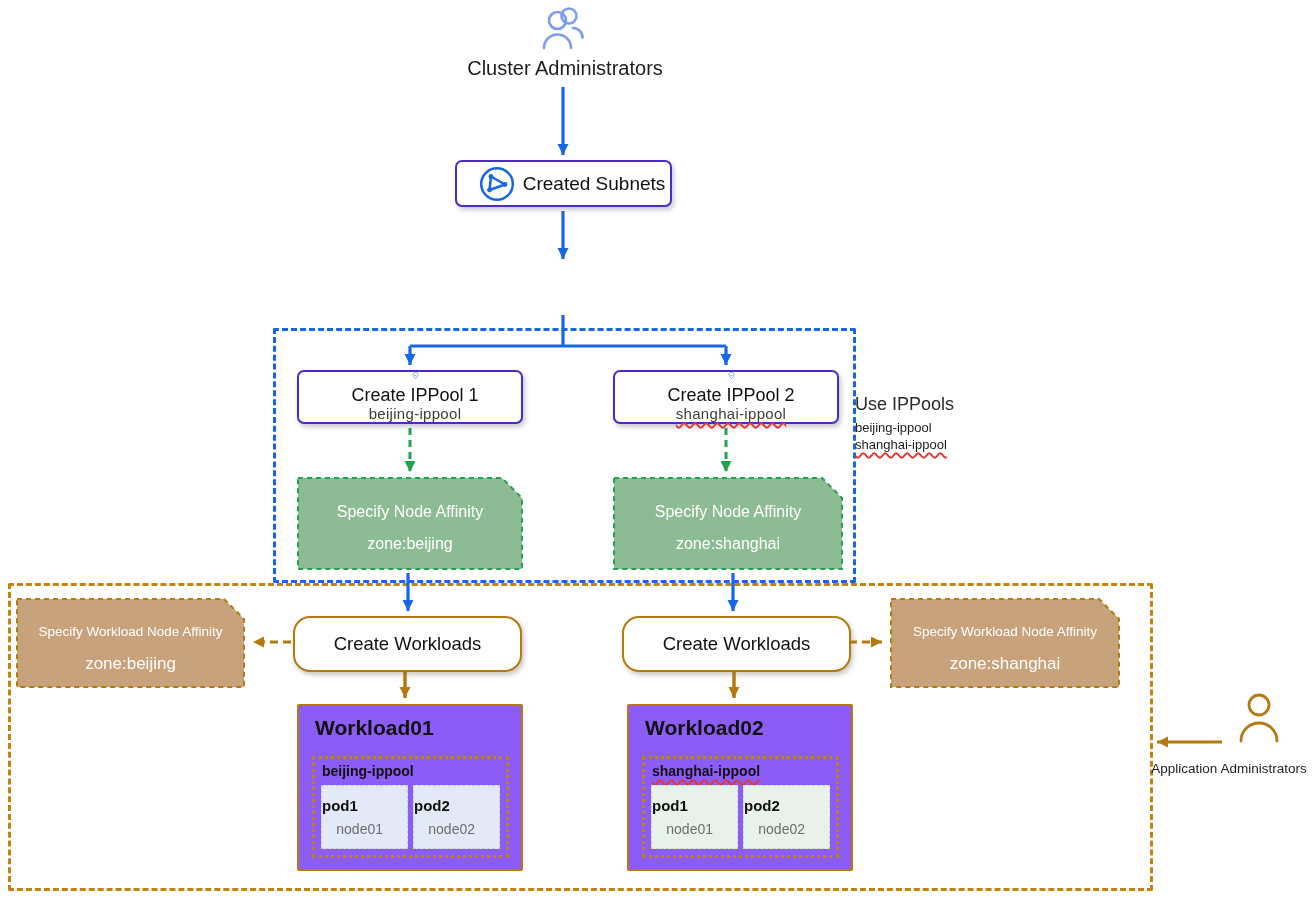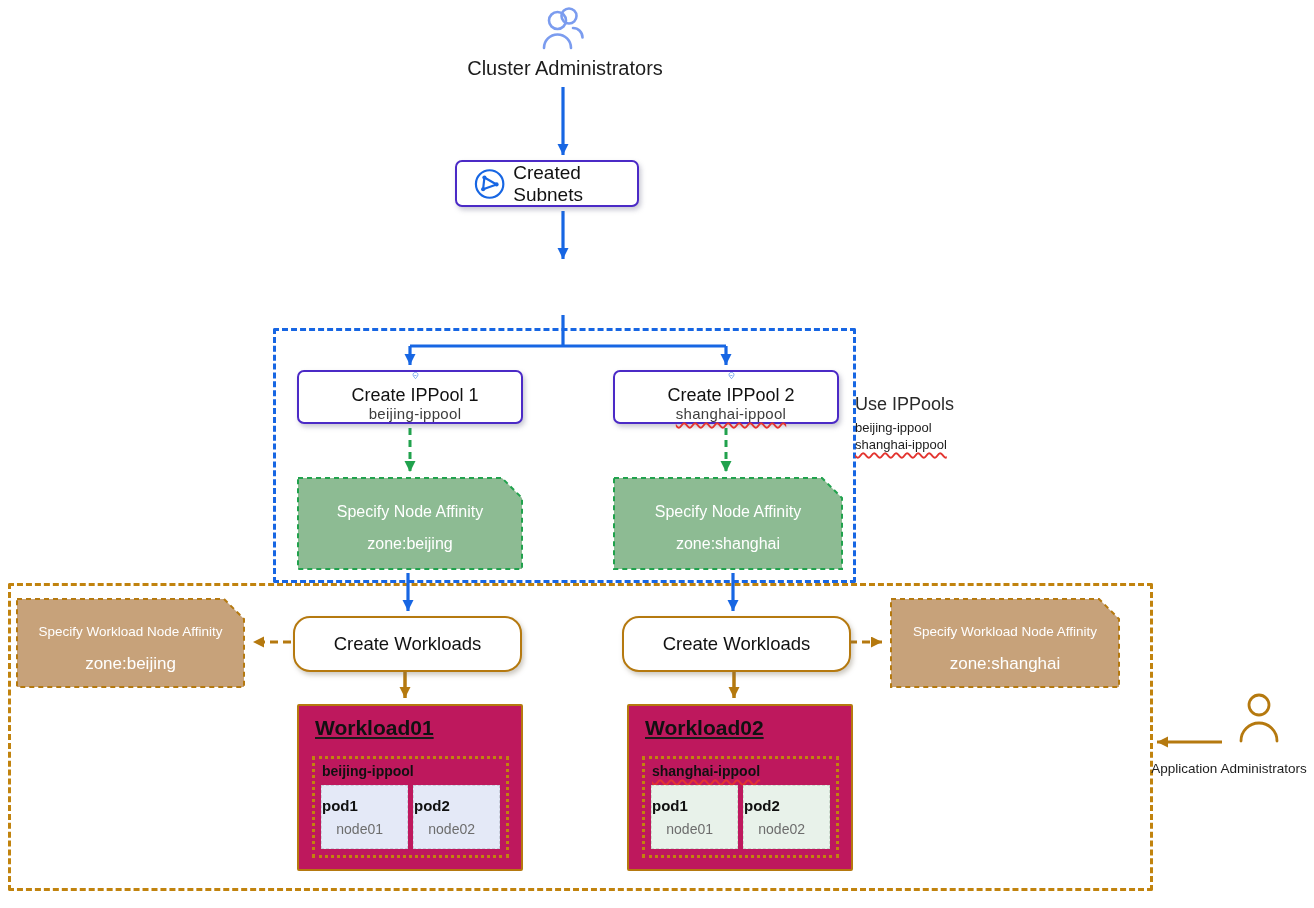--- a/index.html
+++ b/index.html
@@ -21,21 +21,21 @@
   }
 
   
   .step-box{
     background:#fff;border:2.5px solid #4b2ac6;border-radius:7px;
     box-shadow:2px 3px 5px rgba(110,110,140,.38);
     display:flex;align-items:center;z-index:3;
   }
   .step-label{font-size:19px;color:#111;}
 
-  .subnets-box{left:455px;top:160px;width:184px;height:47px;padding-left:17px;gap:8px;box-sizing:border-box;justify-content:center;}
+  .subnets-box{left:455px;top:160px;width:217px;height:47px;padding-left:17px;gap:8px;box-sizing:border-box;justify-content:center;}
   .addips-box{left:455px;top:264px;width:217px;height:49px;box-sizing:border-box;justify-content:center;}
   .addips-box .icon-wrap{position:absolute;left:12px;top:7px;}
 
   .ippool-box{left:297px;top:370px;width:226px;height:54px;box-sizing:border-box;padding-left:10px;gap:6px;flex-direction:column;}
   .ippool-box.right{left:613px;}
   .ippool-text{display:flex;flex-direction:column;align-items:center;line-height:1;}
   .ippool-title{font-size:18px;color:#111;line-height:20px;}
   .ippool-name{font-size:15px;color:#3d3d3d;line-height:17px;letter-spacing:.3px;}
 
   
@@ -55,21 +55,21 @@
   .cw-box{
     background:#fff;border:2.5px solid #b5790f;border-radius:17px;
     box-shadow:2px 3px 5px rgba(120,110,90,.38);
     display:flex;align-items:center;justify-content:center;z-index:3;
   }
   .cw-left{left:293px;top:616px;width:225px;height:52px;}
   .cw-right{left:622px;top:616px;width:225px;height:52px;}
   .cw-label{font-size:18.5px;color:#111;}
 
   .workload-box{
-    background:#be185d;border:2.5px solid #b5790f;border-radius:2px;z-index:3;box-sizing:border-box;text-decoration:underline;
+    background:#8b5cf6;border:2.5px solid #b5790f;border-radius:2px;z-index:3;box-sizing:border-box;
   }
   .wl-left{left:297px;top:704px;width:226px;height:167px;}
   .wl-right{left:627px;top:704px;width:226px;height:167px;}
   .wl-title{font-size:21px;font-weight:bold;color:#111;margin:10px 0 0 16px;}
   .pool-dotted{
     position:absolute;left:13px;top:50px;width:197px;height:102px;
     border:3px dotted #c1830e;box-sizing:border-box;
   }
   .pool-label{font-size:14px;font-weight:bold;color:#111;margin:4px 0 0 7px;display:inline-block;}
   .pods{display:flex;gap:5px;margin:5px 6px 0 6px;}

